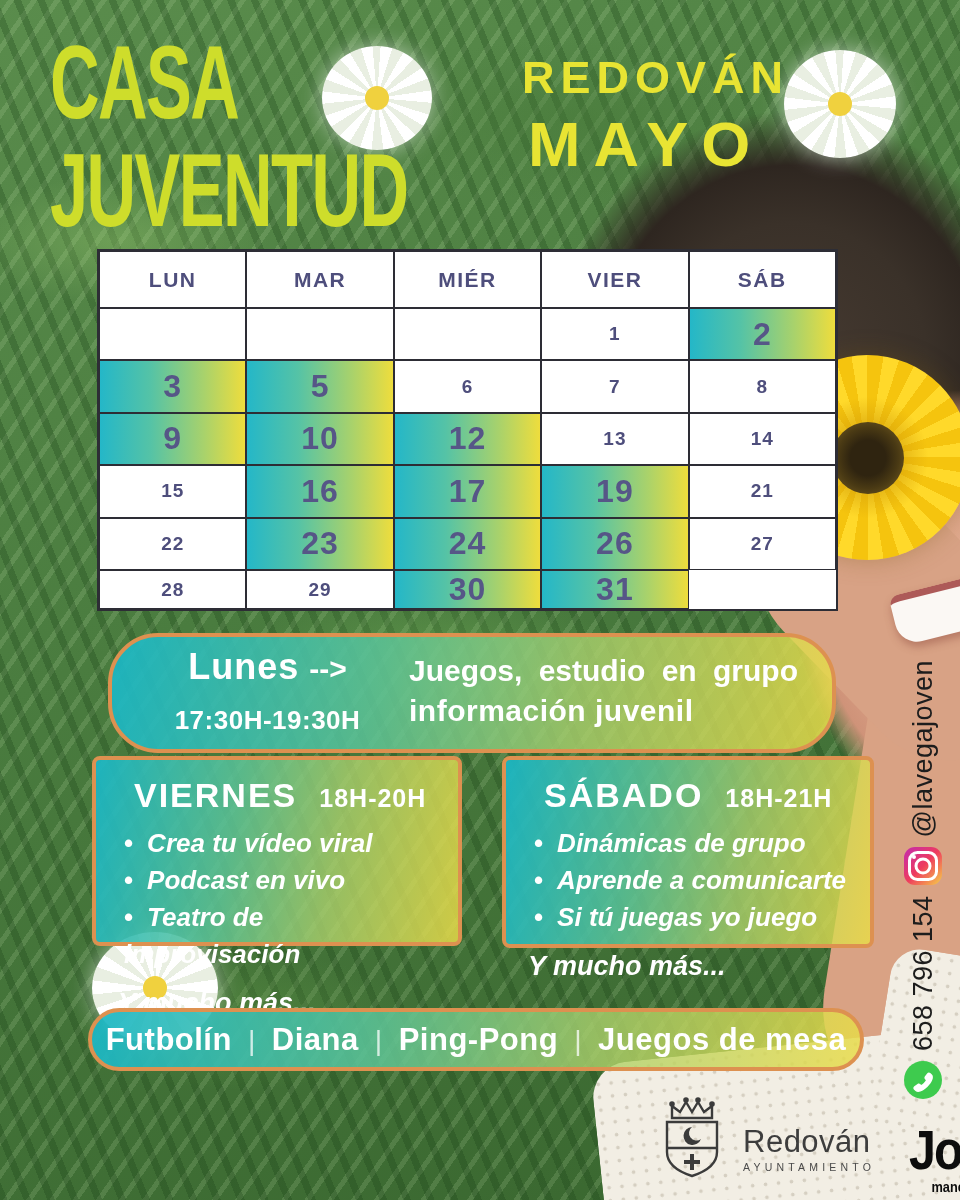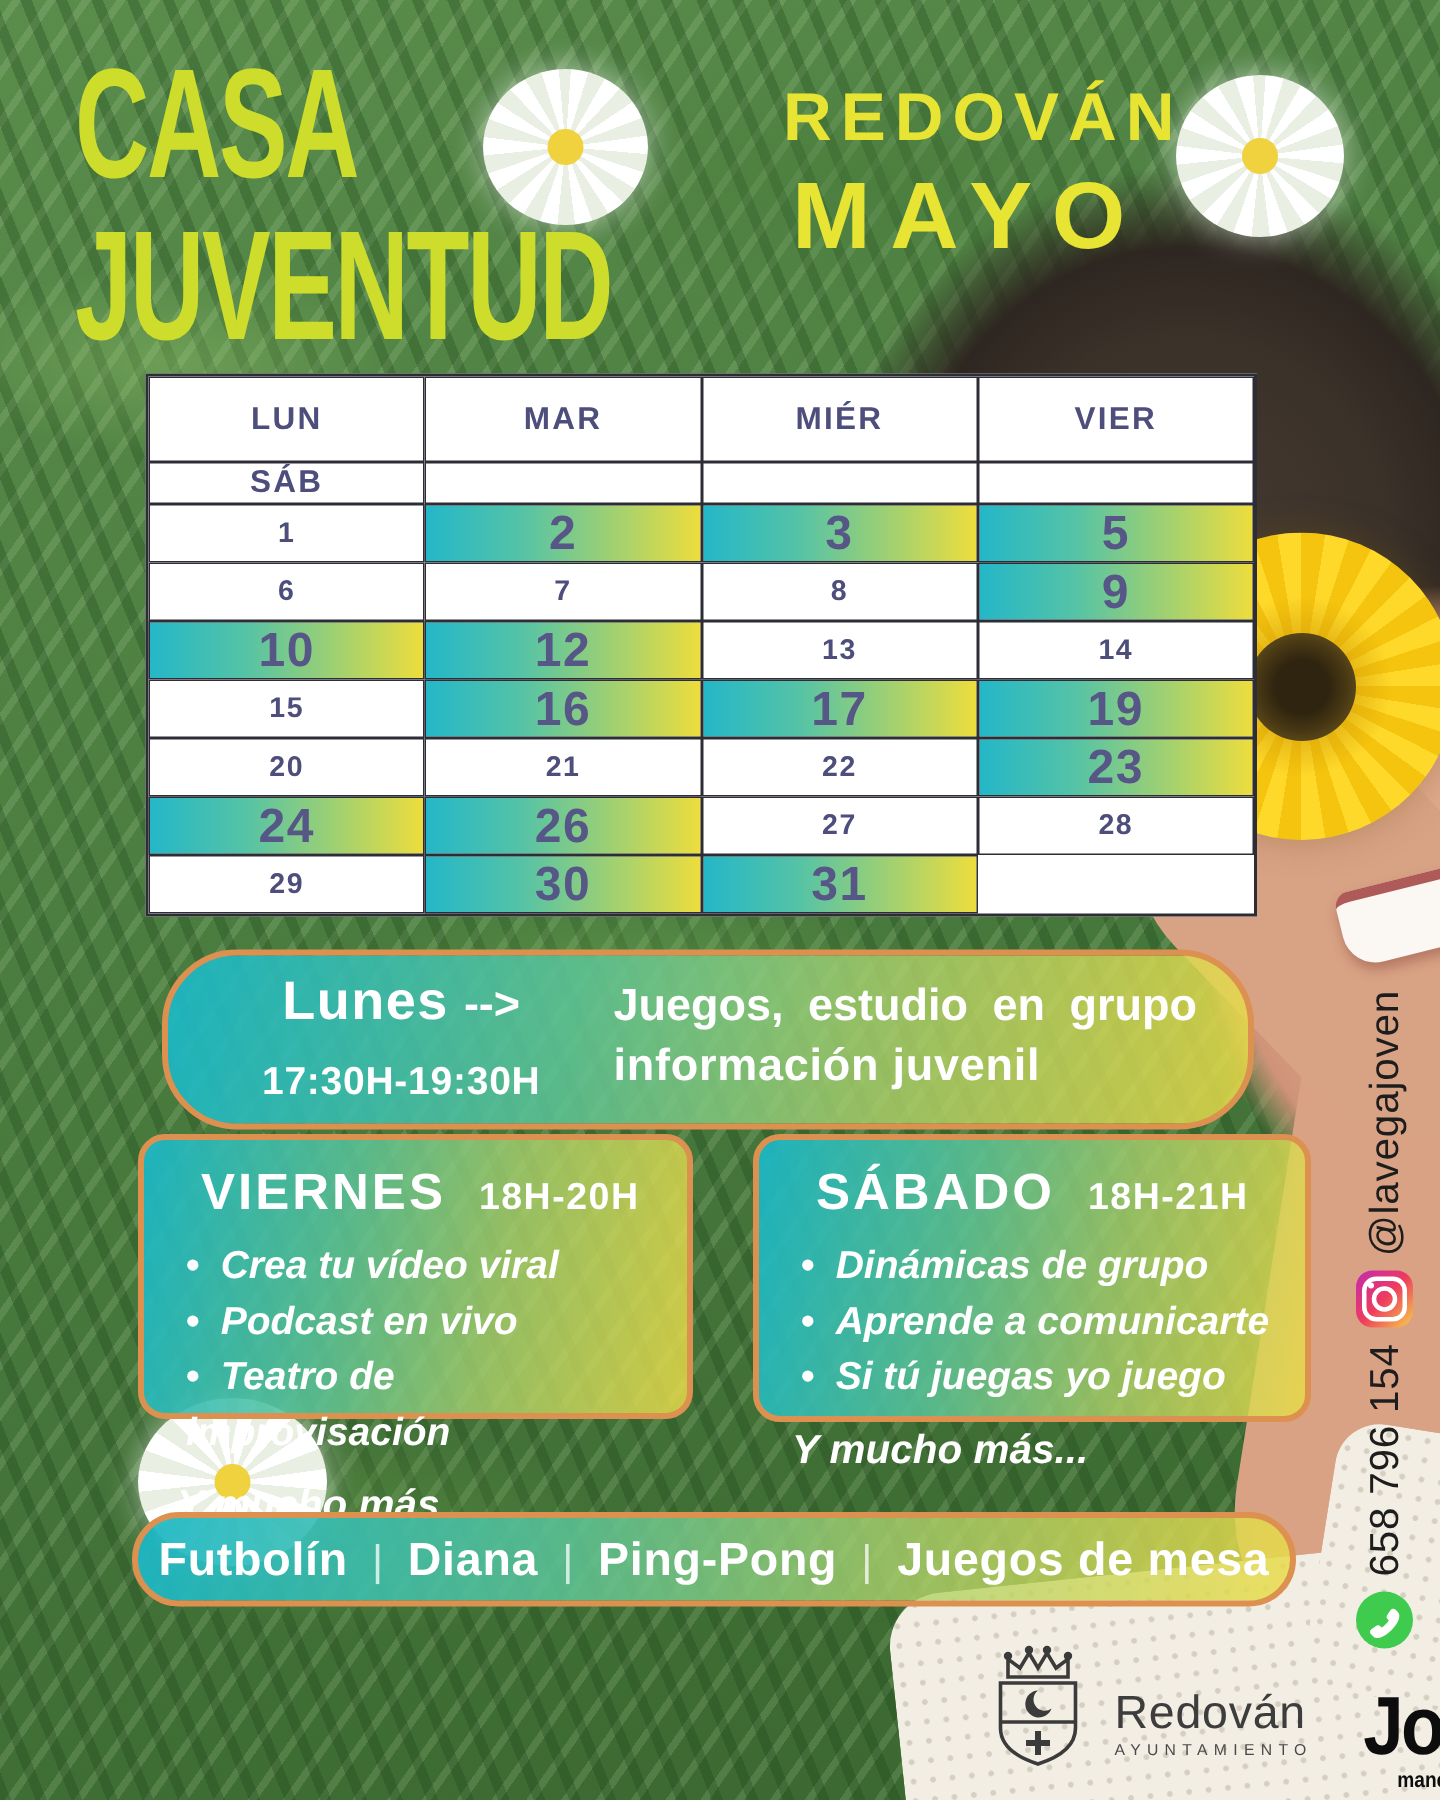--- a/index.html
+++ b/index.html
@@ -53,21 +53,21 @@
   
   .title-left{position:absolute;left:50px;top:28px;z-index:10;color:#cedd2b;
     font-weight:bold;font-size:88px;line-height:92px;letter-spacing:-2px;
     transform:scale(0.78,1.18);transform-origin:top left;}
   .title-right{position:absolute;left:522px;top:52px;z-index:10;color:#e8e433;font-weight:bold;}
   .title-location{font-size:45px;letter-spacing:6px;}
   .title-month{font-size:63px;letter-spacing:13px;margin-top:4px;margin-left:6px;}
 
   
   .calendar{position:absolute;left:97px;top:249px;width:737px;height:358px;z-index:10;
-    display:grid;grid-template-columns:repeat(4,1fr);grid-template-rows:57px repeat(5,1fr);
+    display:grid;grid-template-columns:repeat(5,1fr);grid-template-rows:57px repeat(5,1fr);
     background:#fff;border:2px solid #2d2d35;}
   .cal-head,.cal-cell{display:flex;align-items:center;justify-content:center;
     border:1px solid #2d2d35;color:#4e4e7c;font-weight:bold;background:#fff;}
   .cal-head{font-size:21px;letter-spacing:1.5px;}
   .cal-cell{font-size:19px;letter-spacing:1px;}
   .cal-cell.hl{font-size:32px;color:#565687;
     background:linear-gradient(90deg,#24b7c8 0%,#55c3a6 35%,#a9d26b 72%,#eedd3d 100%);}
 
   
   .pill{position:absolute;z-index:10;color:#fff;border:4px solid #dd9150;
@@ -77,21 +77,21 @@
   .monday-pill{left:108px;top:633px;width:728px;height:120px;border-radius:50px;
     display:grid;grid-template-columns:255px 1fr;align-items:center;padding:6px 34px 10px 28px;}
   .monday-left{text-align:center;}
   .monday-day{font-size:36px;font-weight:bold;letter-spacing:1px;}
   .monday-arrow{font-size:30px;font-weight:bold;margin-left:10px;}
   .monday-time{font-size:26px;font-weight:bold;letter-spacing:.5px;margin-top:17px;}
   .monday-right{font-size:30px;font-weight:bold;line-height:40px;padding-left:14px;}
   .monday-act1{text-align:justify;text-align-last:justify;}
   .monday-act2{letter-spacing:.5px;}
 
-  .card{border-radius:18px;padding:16px 22px 14px 22px;}
+  .card{border-radius:8px;padding:16px 22px 14px 22px;}
   .friday-card{left:92px;top:756px;width:370px;height:190px;}
   .saturday-card{left:502px;top:756px;width:372px;height:192px;}
   .card-title-row{display:flex;align-items:baseline;gap:22px;padding-left:16px;}
   .card-title{font-size:34px;font-weight:bold;letter-spacing:2px;}
   .card-time{font-size:25px;font-weight:bold;letter-spacing:1px;}
   .card-list{list-style:none;margin:10px 0 0 0;padding:0 0 0 6px;
     font-size:26px;font-weight:bold;font-style:italic;line-height:37px;}
   .card-list li::before{content:"•";margin-right:14px;font-style:normal;}
   .card-more{font-size:27px;font-weight:bold;font-style:italic;margin-top:15px;}
 
@@ -165,21 +165,20 @@
       <div class="cal-cell" data-name="calendar-day-cell">8</div>
       <div class="cal-cell hl" data-name="calendar-day-cell">9</div>
       <div class="cal-cell hl" data-name="calendar-day-cell">10</div>
       <div class="cal-cell hl" data-name="calendar-day-cell">12</div>
       <div class="cal-cell" data-name="calendar-day-cell">13</div>
       <div class="cal-cell" data-name="calendar-day-cell">14</div>
       <div class="cal-cell" data-name="calendar-day-cell">15</div>
       <div class="cal-cell hl" data-name="calendar-day-cell">16</div>
       <div class="cal-cell hl" data-name="calendar-day-cell">17</div>
       <div class="cal-cell hl" data-name="calendar-day-cell">19</div>
-      <div class="cal-cell" data-name="calendar-day-cell">20</div>
       <div class="cal-cell" data-name="calendar-day-cell">21</div>
       <div class="cal-cell" data-name="calendar-day-cell">22</div>
       <div class="cal-cell hl" data-name="calendar-day-cell">23</div>
       <div class="cal-cell hl" data-name="calendar-day-cell">24</div>
       <div class="cal-cell hl" data-name="calendar-day-cell">26</div>
       <div class="cal-cell" data-name="calendar-day-cell">27</div>
       <div class="cal-cell" data-name="calendar-day-cell">28</div>
       <div class="cal-cell" data-name="calendar-day-cell">29</div>
       <div class="cal-cell hl" data-name="calendar-day-cell">30</div>
       <div class="cal-cell hl" data-name="calendar-day-cell">31</div>

